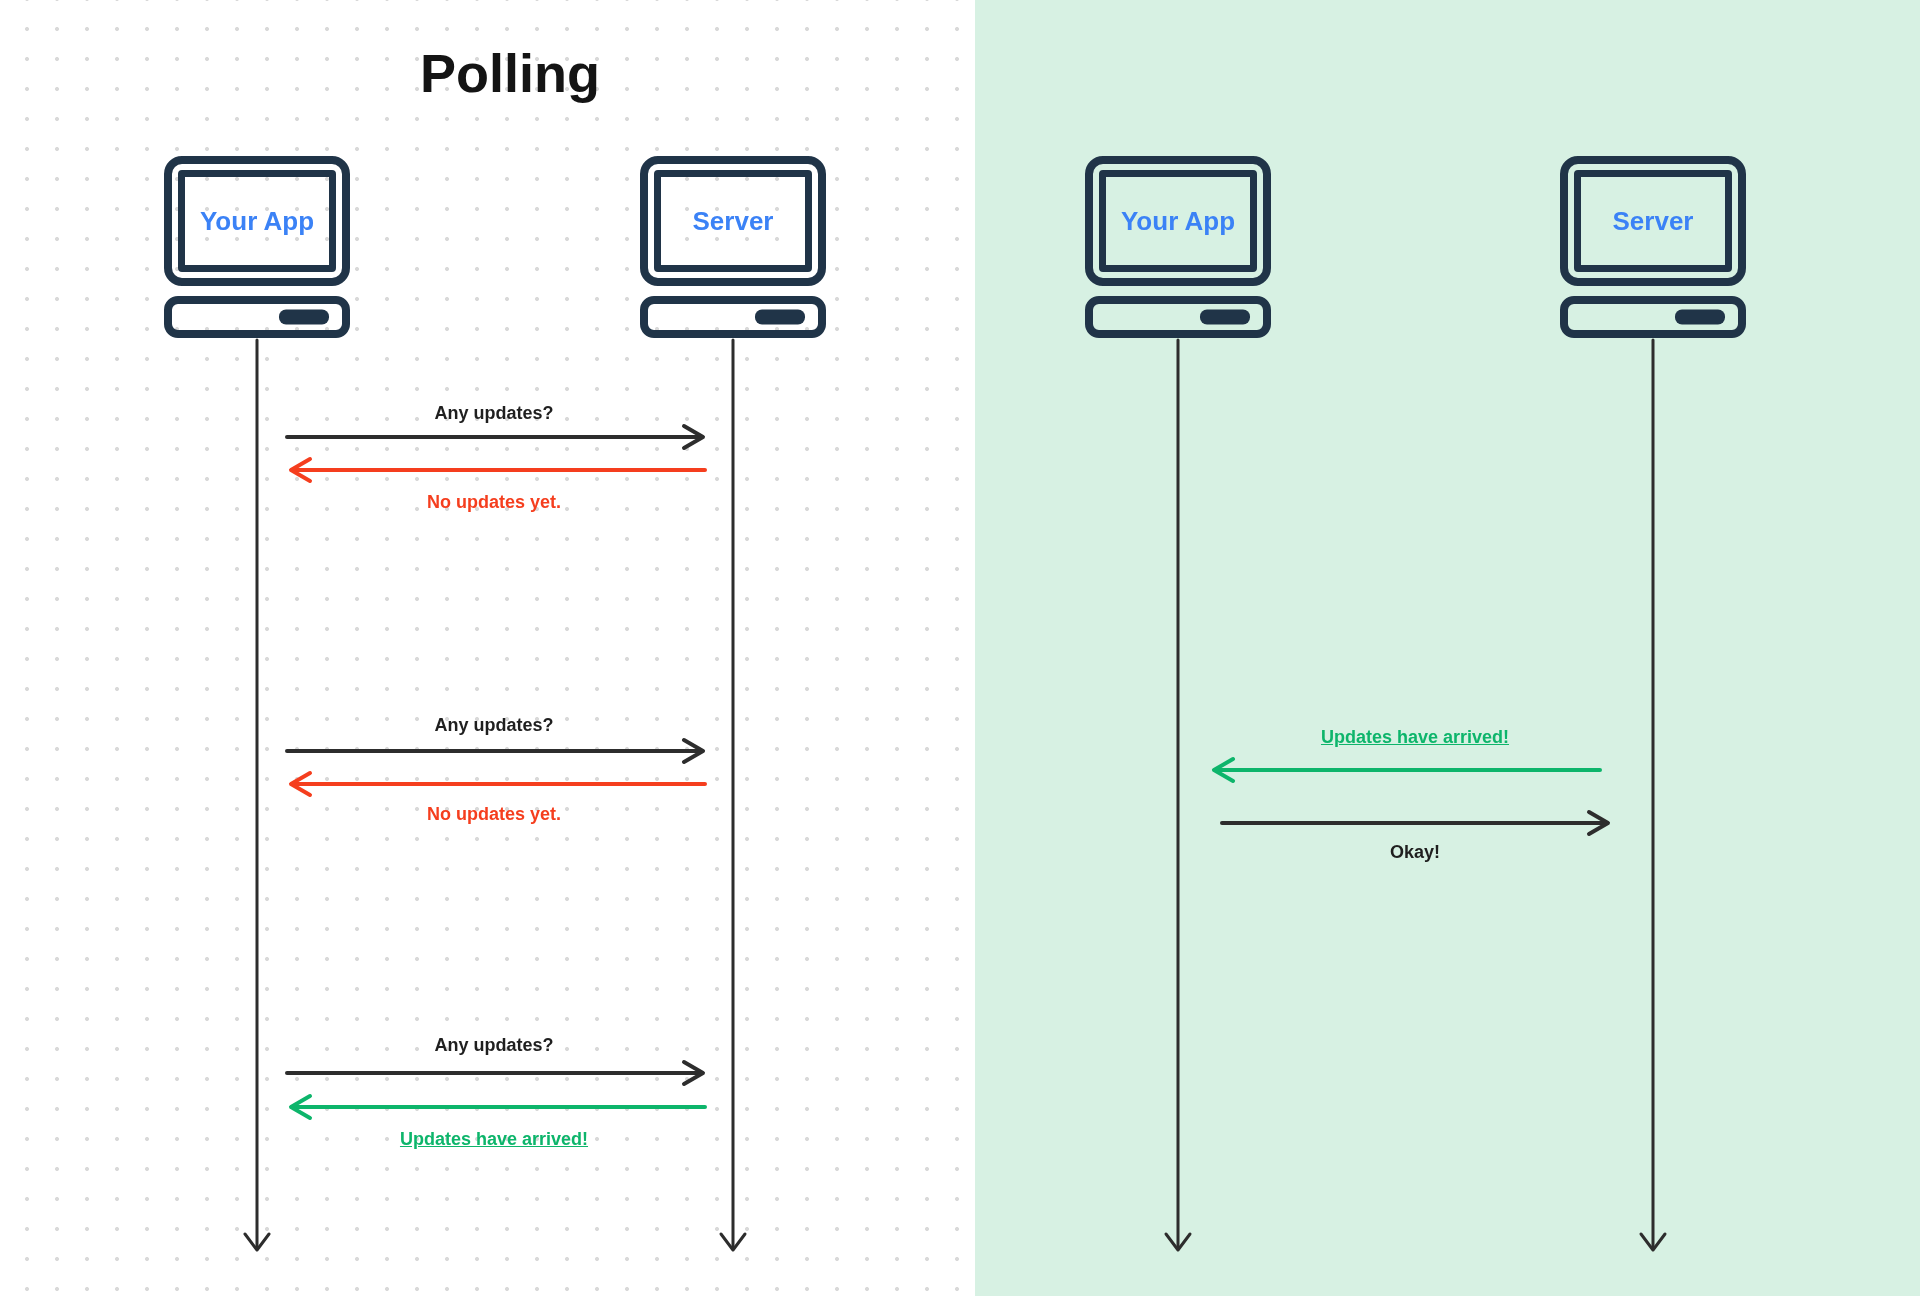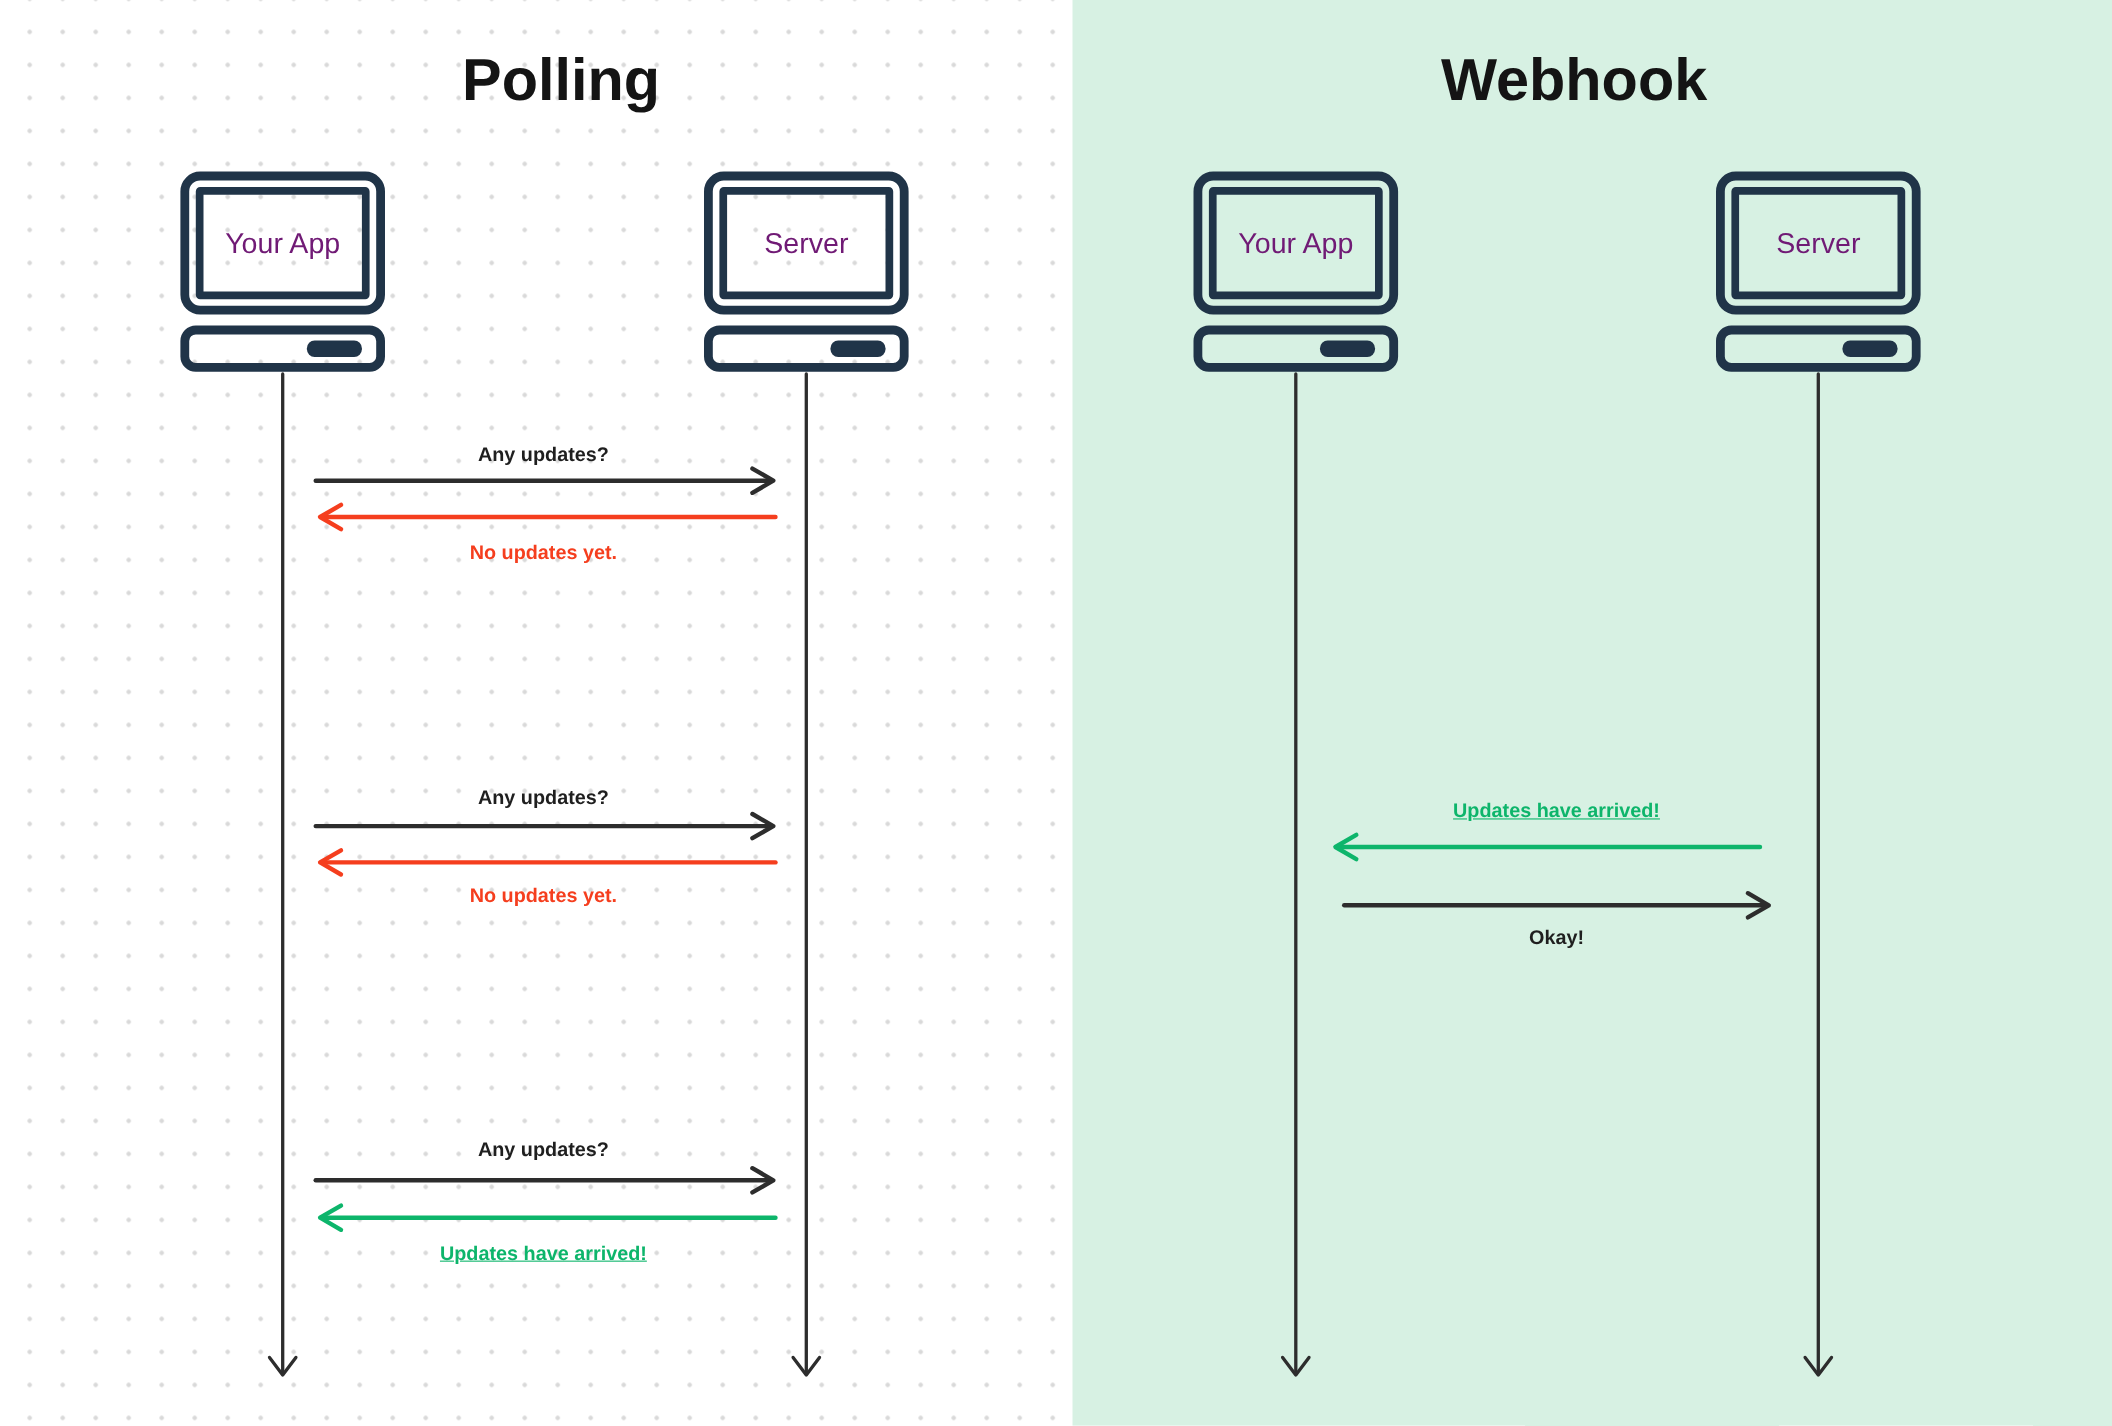--- a/index.html
+++ b/index.html
@@ -45,21 +45,21 @@
     padding: 6px;
   }
   .screen {
     box-sizing: border-box;
     width: 100%; height: 100%;
     border: 7px solid var(--icon_outline, #203448);
     border-radius: 4px;
     display: flex; align-items: center; justify-content: center;
   }
   .screen-label {
-    font-size: 26px; font-weight: 400; color: #701a75;
+    font-size: 26px; font-weight: 700; color: #3b82f6;
     white-space: nowrap; line-height: 1;
   }
   .base {
     box-sizing: border-box;
     width: 186px; height: 42px;
     margin-top: 10px;
     border: 8px solid var(--icon_outline, #203448);
     border-radius: 14px;
     position: relative;
   }
@@ -90,21 +90,20 @@
 </style>
 </head>
 <body>
 
 <div class="stage">
 
   <section class="panel panel-polling"></section>
   <section class="panel panel-webhook"></section>
 
   <h1 class="diagram-title title-polling">Polling</h1>
-  <h1 class="diagram-title title-webhook">Webhook</h1>
 
   <div class="computer" style="left:164px">
     <div class="monitor">
       <div class="screen">
         <span class="screen-label">Your App</span>
       </div>
     </div>
     <div class="base">
       <span class="pill"></span>
     </div>

